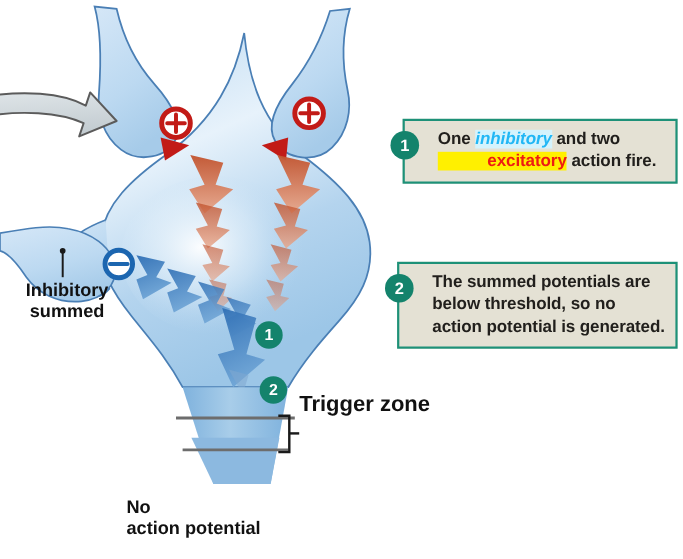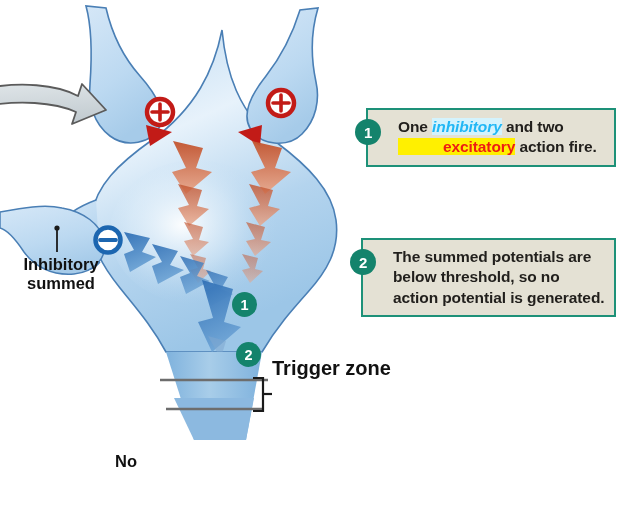--- a/index.html
+++ b/index.html
@@ -272,20 +272,21 @@
 
   <div class="dlabel" id="label-inhibitory">
     <span>Inhibitory</span><br>
     <span>summed</span>
   </div>
 
   <div class="dlabel" id="label-trigger">Trigger zone</div>
 
   <div class="dlabel" id="label-no-ap">
     <span>No</span><br>
+    <span>action potential</span>
   </div>
 
   <div class="callout" id="callout-1">
     <div class="badge">1</div>
     <span><span>One </span><span class="hl-inhib">inhibitory</span><span> and two </span><span class="hl-excit">excitatory</span><span> action fire.</span></span>
   </div>
 
   <div class="callout" id="callout-2">
     <div class="badge">2</div>
     <span>The summed  potentials are below threshold, so no action potential is generated.</span>

